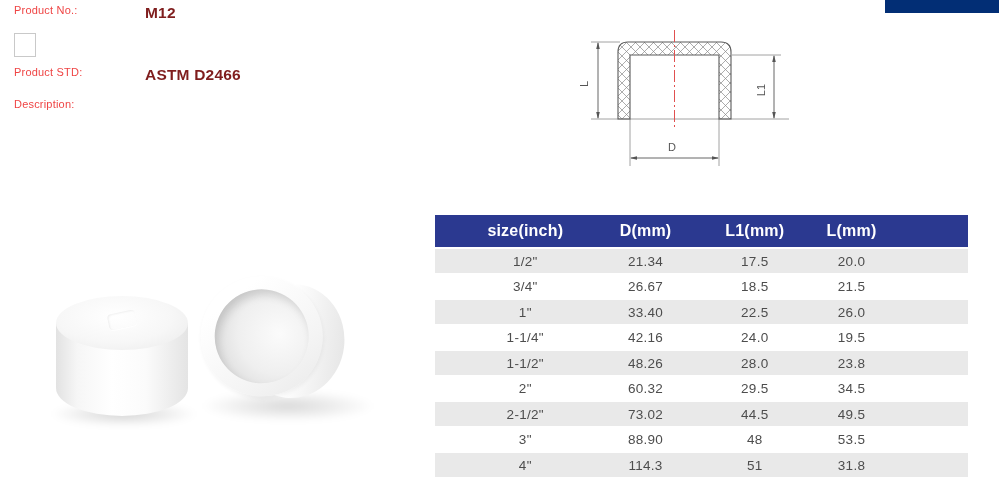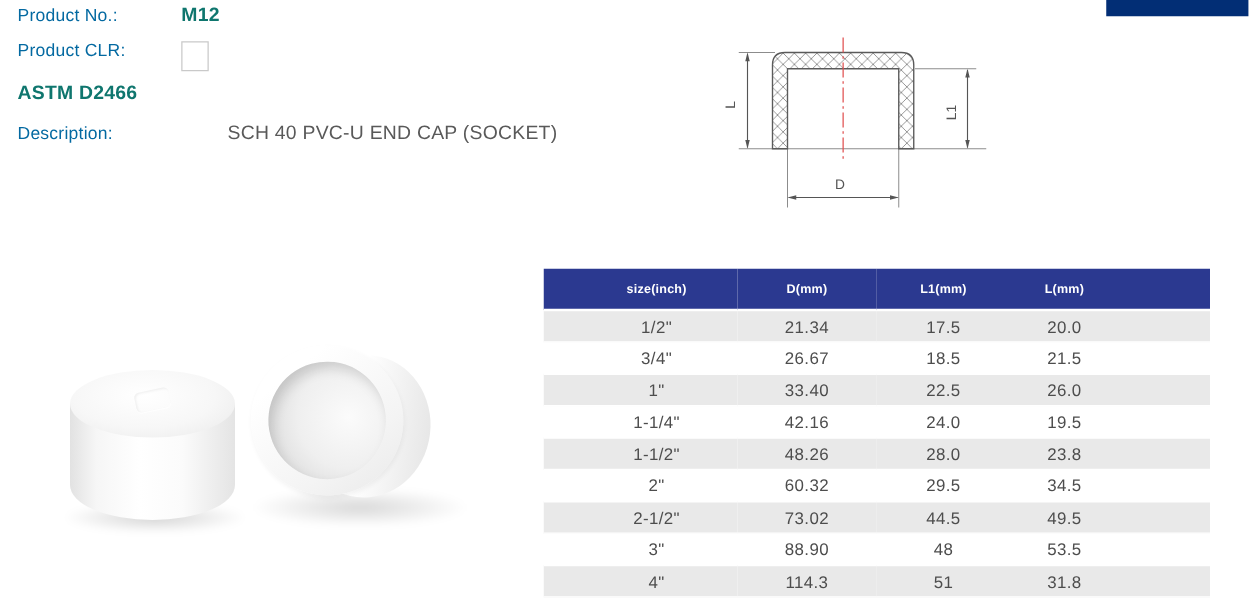--- a/index.html
+++ b/index.html
@@ -9,42 +9,42 @@
   }
   
   .corner-bar{position:absolute;top:0;right:0;width:114px;height:13px;background:#022e75;}
 
   
   .info{position:absolute;left:14px;top:2px;width:480px;}
   .info-row{position:absolute;left:0;display:flex;align-items:flex-start;}
   .info-row.r1{top:2px;}
   .info-row.r2{top:30px;}
   .info-row.r3{top:64px;}
-  .info-row.r4{top:96px;gap:37px;}
-  .info-label{display:inline-block;width:131px;color:#0369a1;font-size:14px;letter-spacing:.2px;}
-  .info-value{color:#0f766e;font-size:15.5px;font-weight:bold;letter-spacing:.2px;}
+  .info-row.r4{top:96px;}
+  .info-label{display:inline-block;width:131px;color:#ef4444;font-size:11px;letter-spacing:.2px;}
+  .info-value{color:#7f1d1d;font-size:15.5px;font-weight:bold;letter-spacing:.2px;}
   .info-value.plain{font-weight:normal;color:#595959;}
   .clr-swatch{width:20px;height:22px;background:#ffffff;border:1px solid #c9c9c9;margin-top:1px;}
 
   
   .diagram{position:absolute;left:568px;top:20px;width:232px;height:155px;}
   .diagram svg{display:block;}
 
   
   .dim-table{
     position:absolute;left:435px;top:215px;width:533px;
     border-collapse:collapse;table-layout:fixed;font-size:13.5px;
   }
   .dim-table col.c1{width:29%;}
   .dim-table col.c2{width:21%;}
   .dim-table col.c3{width:20%;}
   .dim-table col.c4{width:30%;}
   .dim-table th{
     background:#2b3990;color:#ffffff;font-weight:bold;height:32px;
-    text-align:center;padding:0;font-size:10px;letter-spacing:.2px;
+    text-align:center;padding:0;font-size:16px;letter-spacing:.2px;
   }
   .dim-table td{
     height:24px;text-align:center;color:#4d4d4d;padding:0;letter-spacing:.3px;
   }
   .dim-table th.first, .dim-table td.first{padding-left:26px;}
   .dim-table th.last, .dim-table td.last{padding-right:73px;}
   .dim-table tbody tr:nth-child(odd) td{background:#e9e9e9;border-top:2px solid #fff;border-bottom:1px solid #fff;}
   .dim-table tbody tr:nth-child(even) td{background:#ffffff;}
 
   
@@ -79,29 +79,28 @@
 <div class="page">
 
   <div class="corner-bar"></div>
 
   <div class="info">
     <div class="info-row r1">
       <span class="info-label">Product No.:</span>
       <span class="info-value">M12</span>
     </div>
     <div class="info-row r2">
-      <span class="info-label">Product CLR:</span>
       <span class="clr-swatch"></span>
     </div>
     <div class="info-row r3">
+      <span class="info-label">Product STD:</span>
       <span class="info-value">ASTM D2466</span>
     </div>
     <div class="info-row r4">
       <span class="info-label">Description:</span>
-      <span class="info-value plain">SCH 40 PVC-U END CAP (SOCKET)</span>
     </div>
   </div>
 
   <div class="diagram">
     <svg width="232" height="155" viewBox="0 0 232 155">
       <defs>
         <pattern id="hatch" width="9" height="9" patternUnits="userSpaceOnUse">
           <path d="M0,9 L9,0 M0,0 L9,9" stroke="#8a8a8a" stroke-width="0.7"></path>
         </pattern>
         <marker id="arr-up" markerWidth="7" markerHeight="7" refX="3.5" refY="1" orient="0" markerUnits="userSpaceOnUse">

